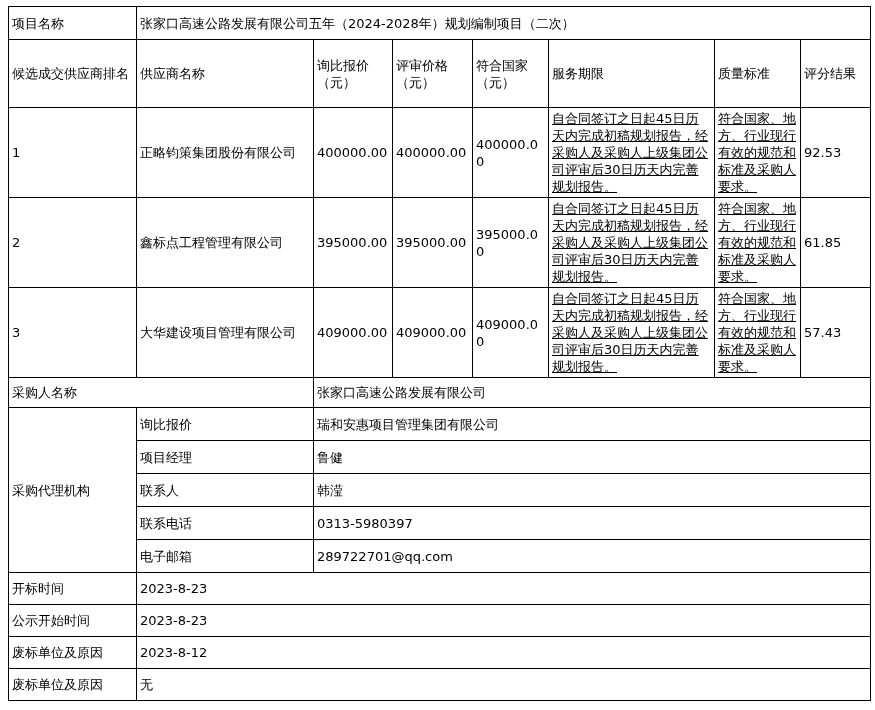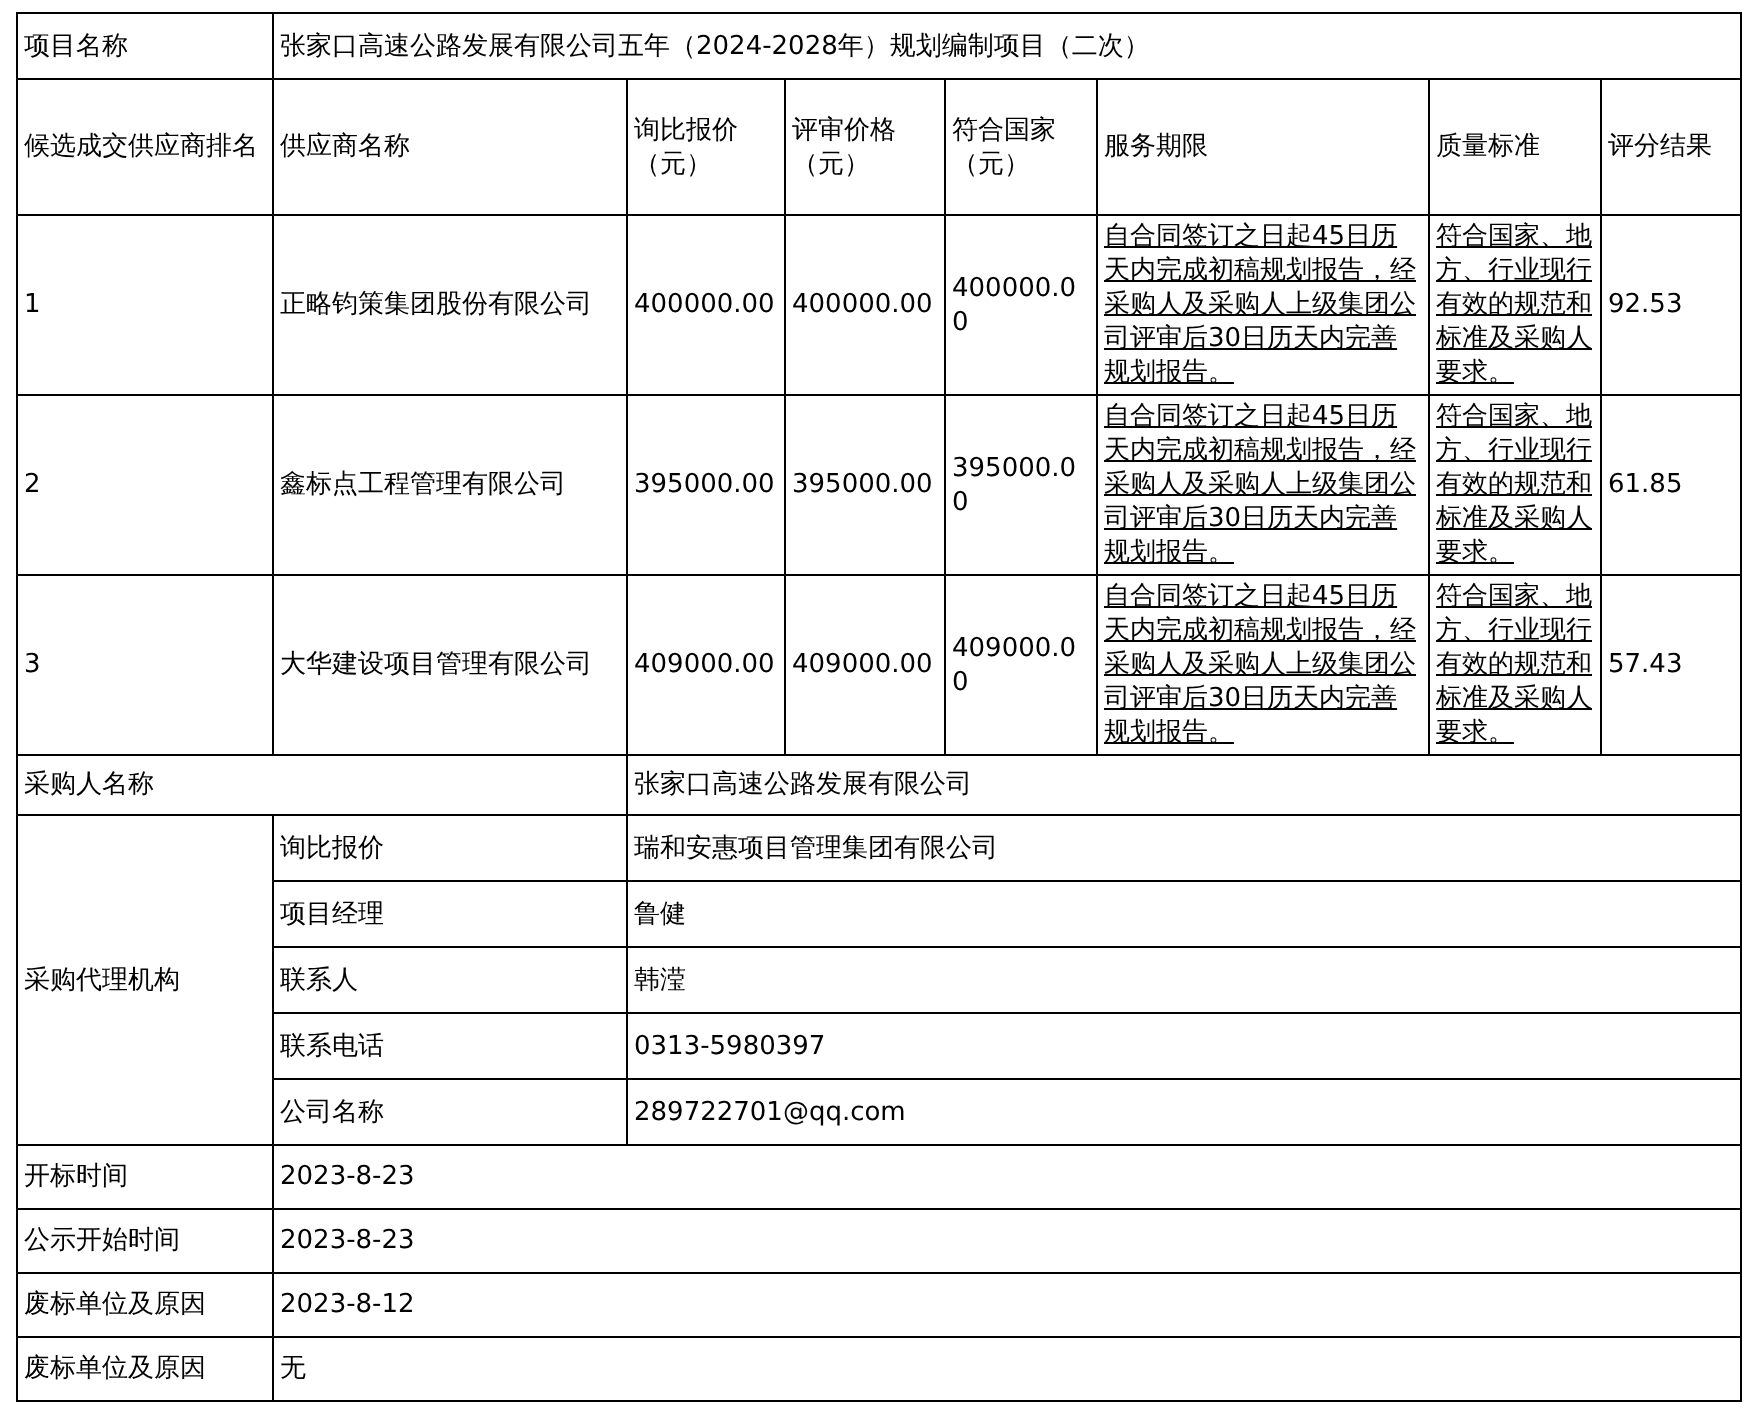--- a/index.html
+++ b/index.html
@@ -117,21 +117,21 @@
   </tr>
   <tr class="r-agency">
     <td>联系人</td>
     <td colspan="6">韩滢</td>
   </tr>
   <tr class="r-agency">
     <td>联系电话</td>
     <td colspan="6">0313-5980397</td>
   </tr>
   <tr class="r-agency">
-    <td>公司名称</td>
+    <td>电子邮箱</td>
     <td colspan="6">289722701@qq.com</td>
   </tr>
 
   <tr class="r-foot">
     <td>开标时间</td>
     <td colspan="7">2023-8-23</td>
   </tr>
   <tr class="r-foot">
     <td>公示开始时间</td>
     <td colspan="7">2023-8-23</td>

